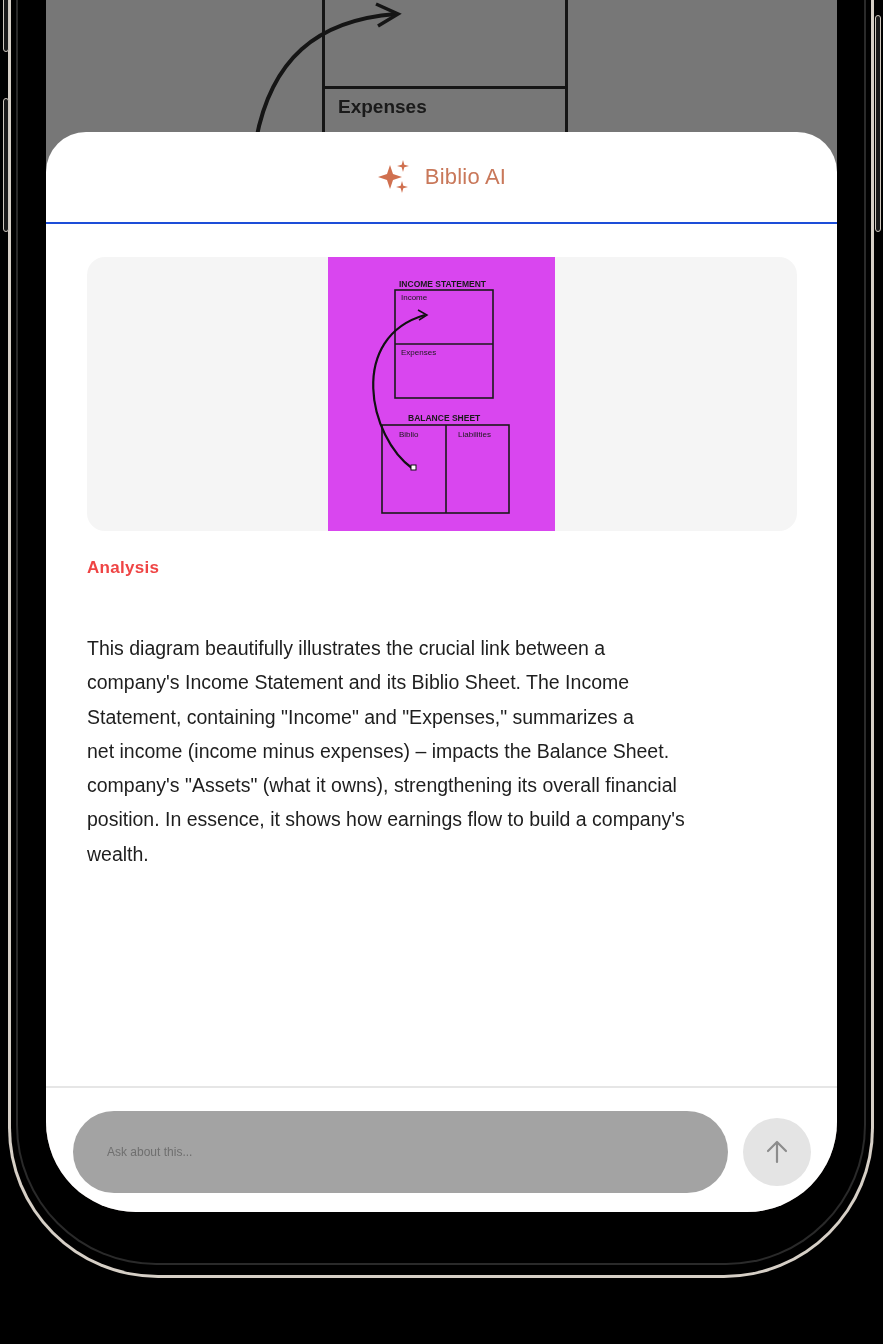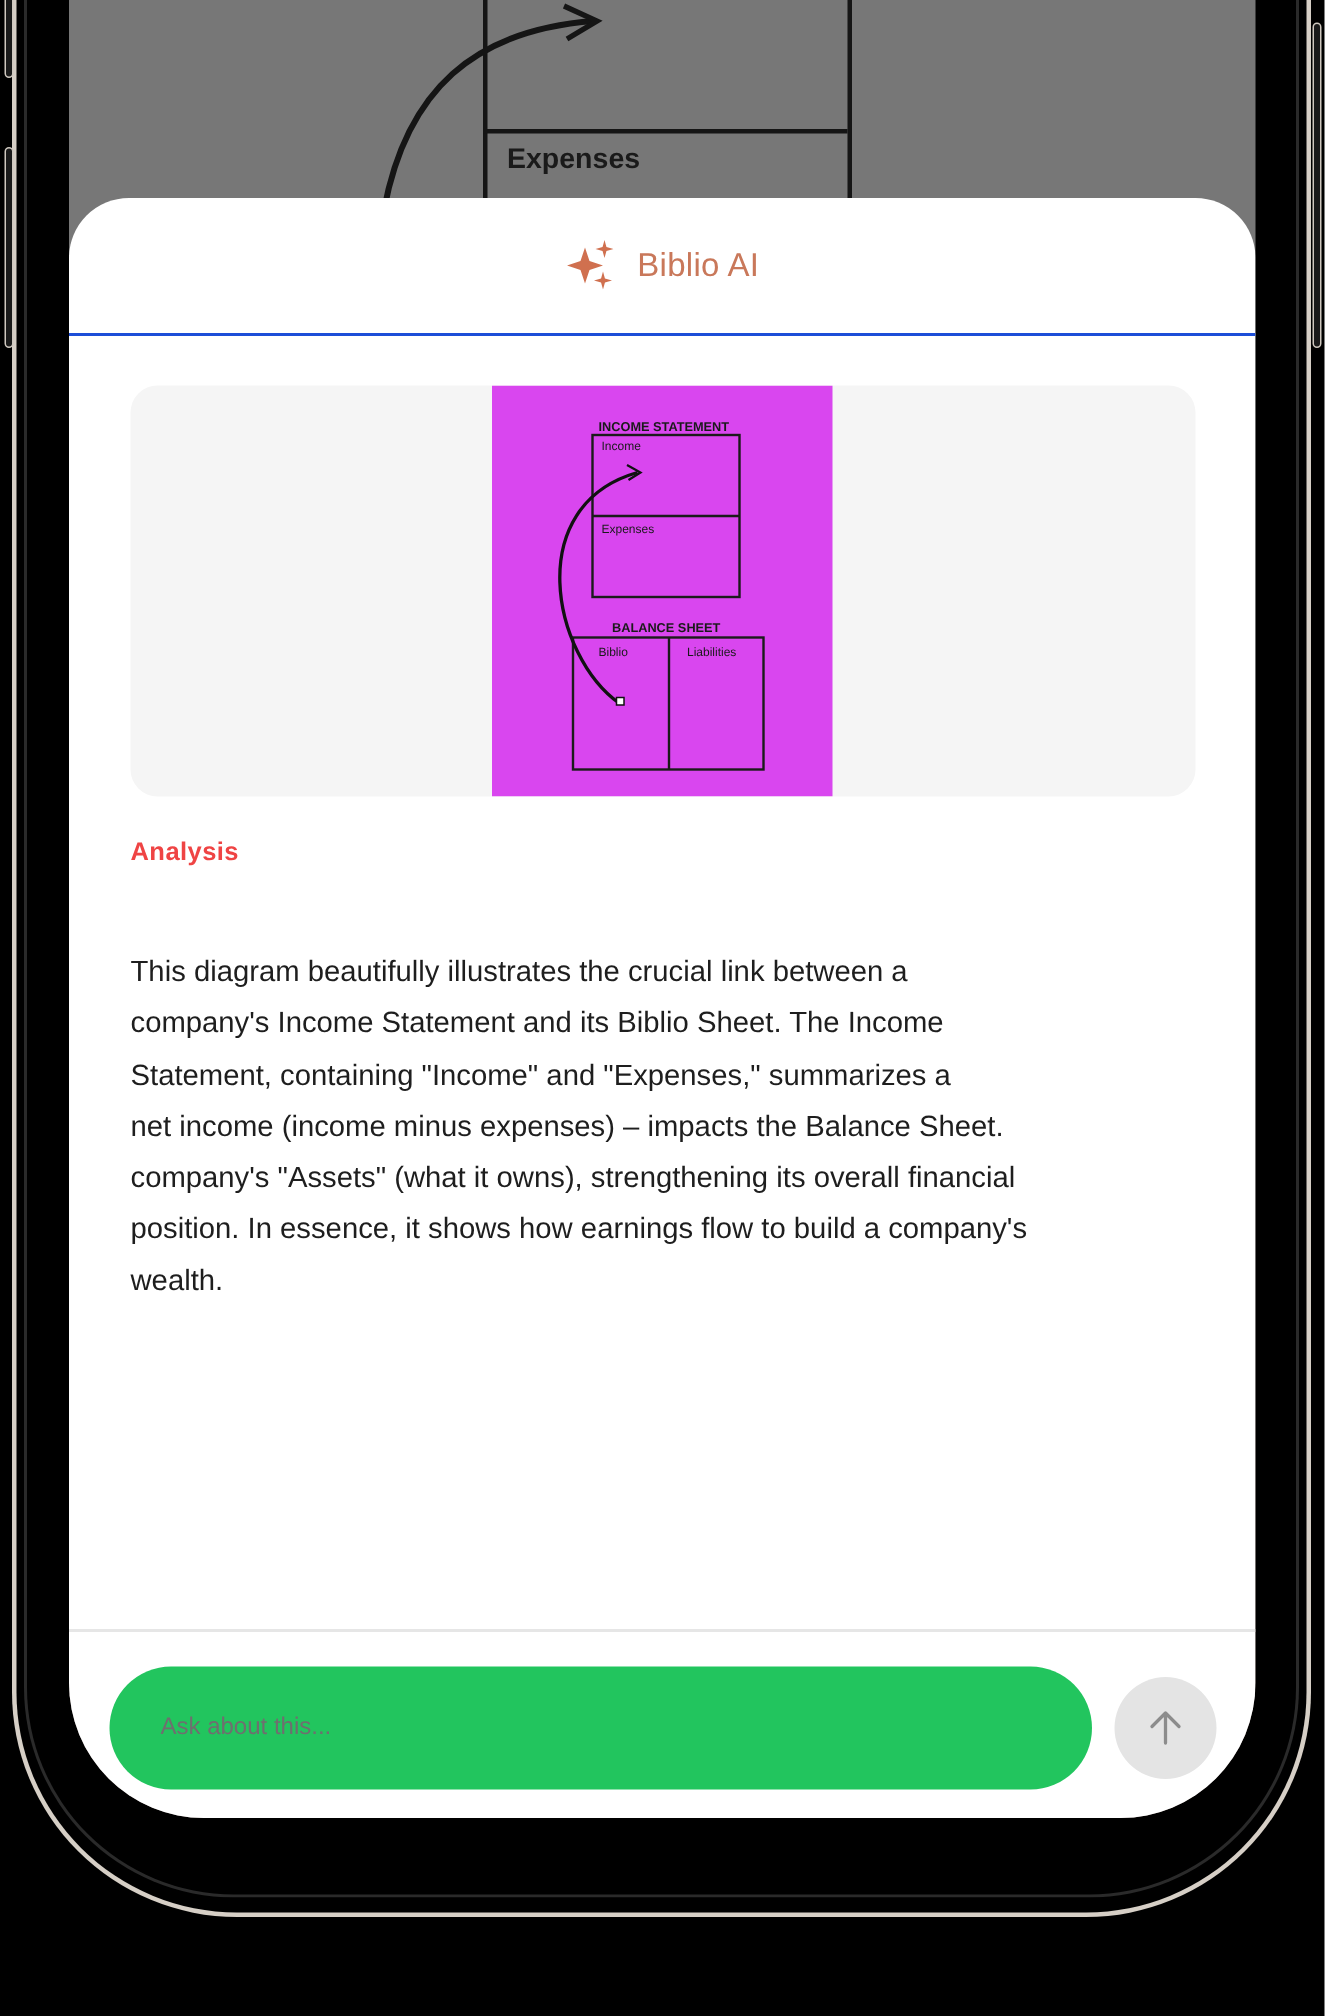--- a/index.html
+++ b/index.html
@@ -50,22 +50,22 @@
     .thumb-label.b { font-weight:bold; font-size:8.5px; }
     .section-label { position:absolute; left:41px; top:426px; color:#ef4444; font-size:17px; font-weight:bold; letter-spacing:0.3px; }
     .analysis {
       position:absolute; left:41px; top:476px; width:715px;
       font-size:19.5px; line-height:34.3px; color:#1e1e1e;margin-top:23px;
     }
     .analysis span { display:block; white-space:nowrap; }
     .footer { position:absolute; left:0; top:954px; width:791px; height:126px; border-top:2px solid #e6e6e6; }
     .input {
       position:absolute; left:27px; top:23px; width:655px; height:82px;
-      background:#22c55e; border-radius:41px; border:none; outline:none;
-      padding:0 34px; box-sizing:border-box; font-size:16px; color:#333;
+      background:#a3a3a3; border-radius:41px; border:none; outline:none;
+      padding:0 34px; box-sizing:border-box; font-size:12px; color:#333;
       font-family:"Liberation Sans", sans-serif;
     }
     .input::placeholder { color:#6f6f6f; }
     .send {
       position:absolute; left:697px; top:30px; width:68px; height:68px;
       border-radius:50%; background:#e4e4e4; display:flex; align-items:center; justify-content:center;
     }
   </style>
 </head>
 <body>

